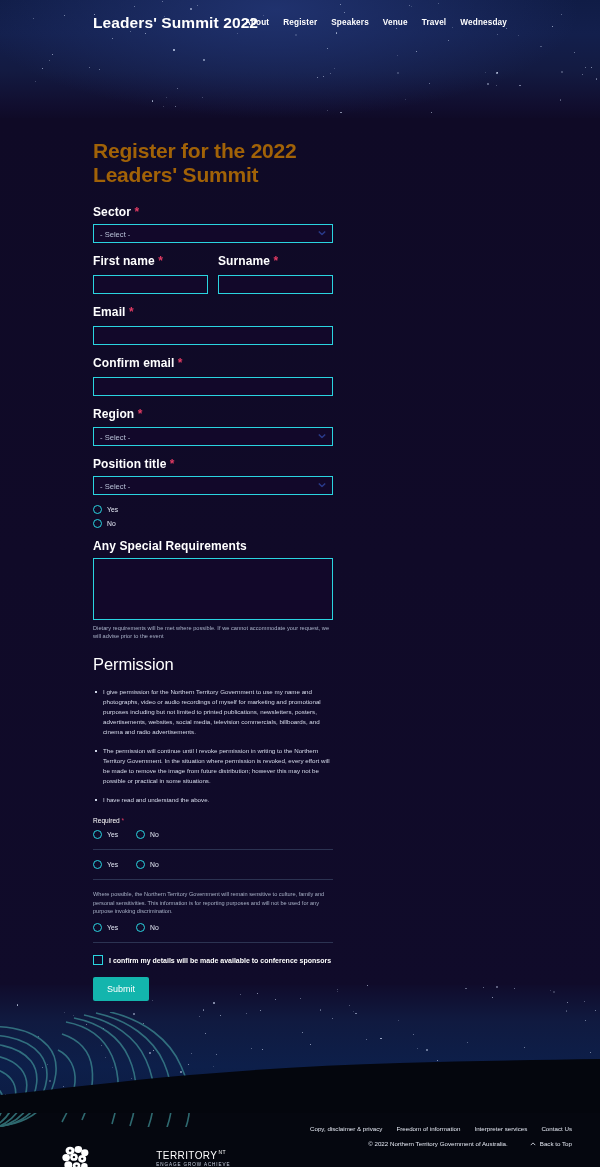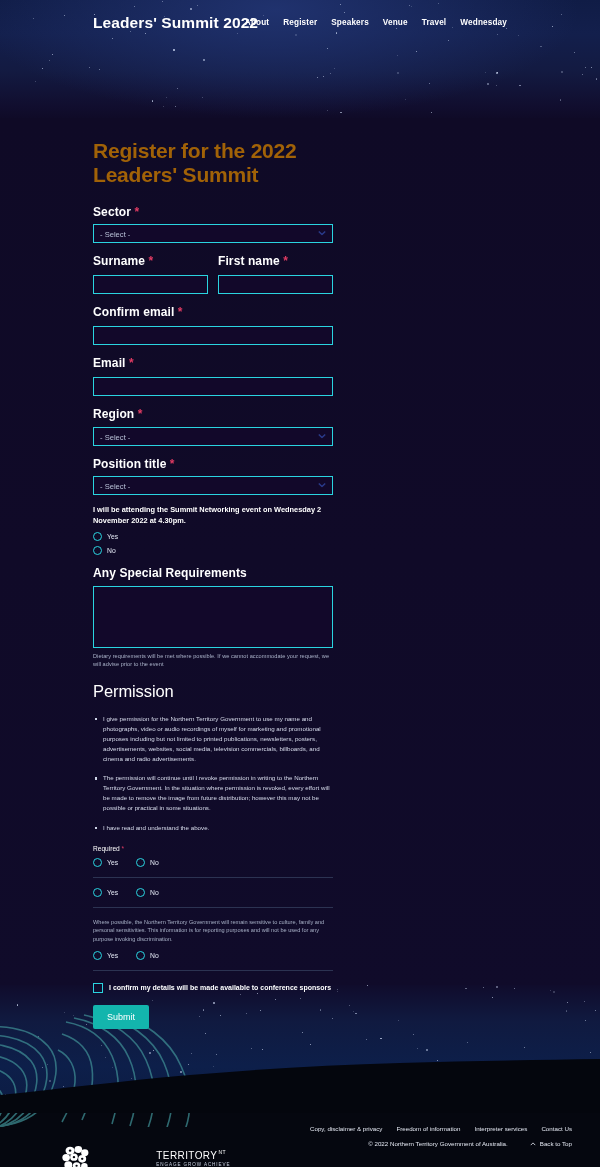--- a/index.html
+++ b/index.html
@@ -459,47 +459,47 @@
         <svg class="chev" viewBox="0 0 10 6">
           <path d="M1 1 L5 5 L9 1" fill="none" stroke="#2a3a8a" stroke-width="1.8"></path>
         </svg>
       </div>
     </div>
 
     
     <div class="field row2">
       <div>
         <label class="flabel">
+          <span>First name</span>
+          <span class="req">*</span>
+        </label>
+        <input class="input" type="text" value="" style="">
+      </div>
+      <div>
+        <label class="flabel">
           <span>Surname</span>
           <span class="req">*</span>
         </label>
         <input class="input" type="text" value="" style="">
       </div>
-      <div>
-        <label class="flabel">
-          <span>First name</span>
-          <span class="req">*</span>
-        </label>
-        <input class="input" type="text" value="" style="">
-      </div>
     </div>
 
     
     <div class="field">
       <label class="flabel">
-        <span>Confirm email</span>
+        <span>Email</span>
         <span class="req">*</span>
       </label>
       <input class="input" type="text" value="" style="">
     </div>
 
     
     <div class="field">
       <label class="flabel">
-        <span>Email</span>
+        <span>Confirm email</span>
         <span class="req">*</span>
       </label>
       <input class="input" type="text" value="" style="">
     </div>
 
     
     <div class="field">
       <label class="flabel">
         <span>Region</span>
         <span class="req">*</span>
@@ -521,21 +521,20 @@
       <div class="select">
         <span class="sel-text">- Select -</span>
         <svg class="chev" viewBox="0 0 10 6">
           <path d="M1 1 L5 5 L9 1" fill="none" stroke="#2a3a8a" stroke-width="1.8"></path>
         </svg>
       </div>
     </div>
 
     
     <div class="field">
-      <div class="q-text">I will be attending the Summit Networking event on Wednesday 2 November 2022 at 4.30pm.</div>
       <div class="radios vert">
         <div class="radio">
           <span class="dot"></span>
           <span class="rl">Yes</span>
         </div>
         <div class="radio">
           <span class="dot"></span>
           <span class="rl">No</span>
         </div>
       </div>

